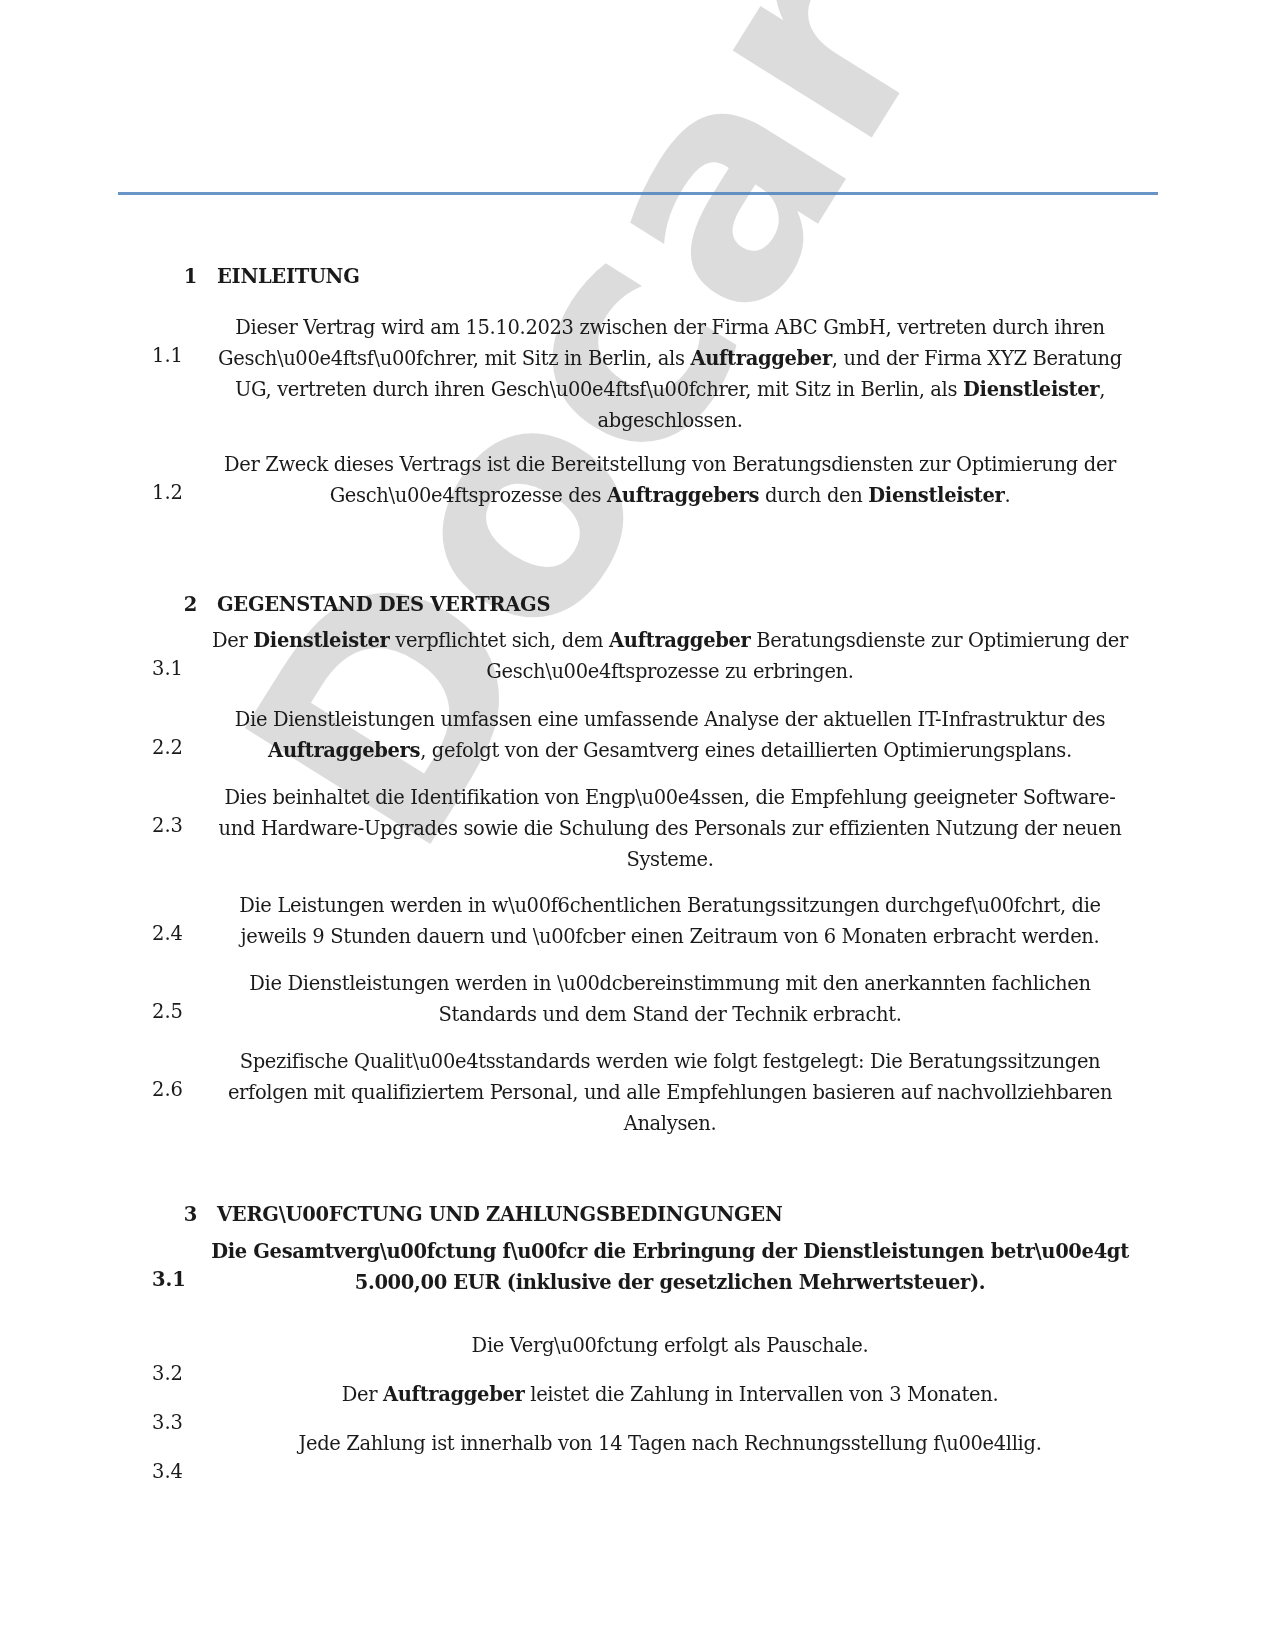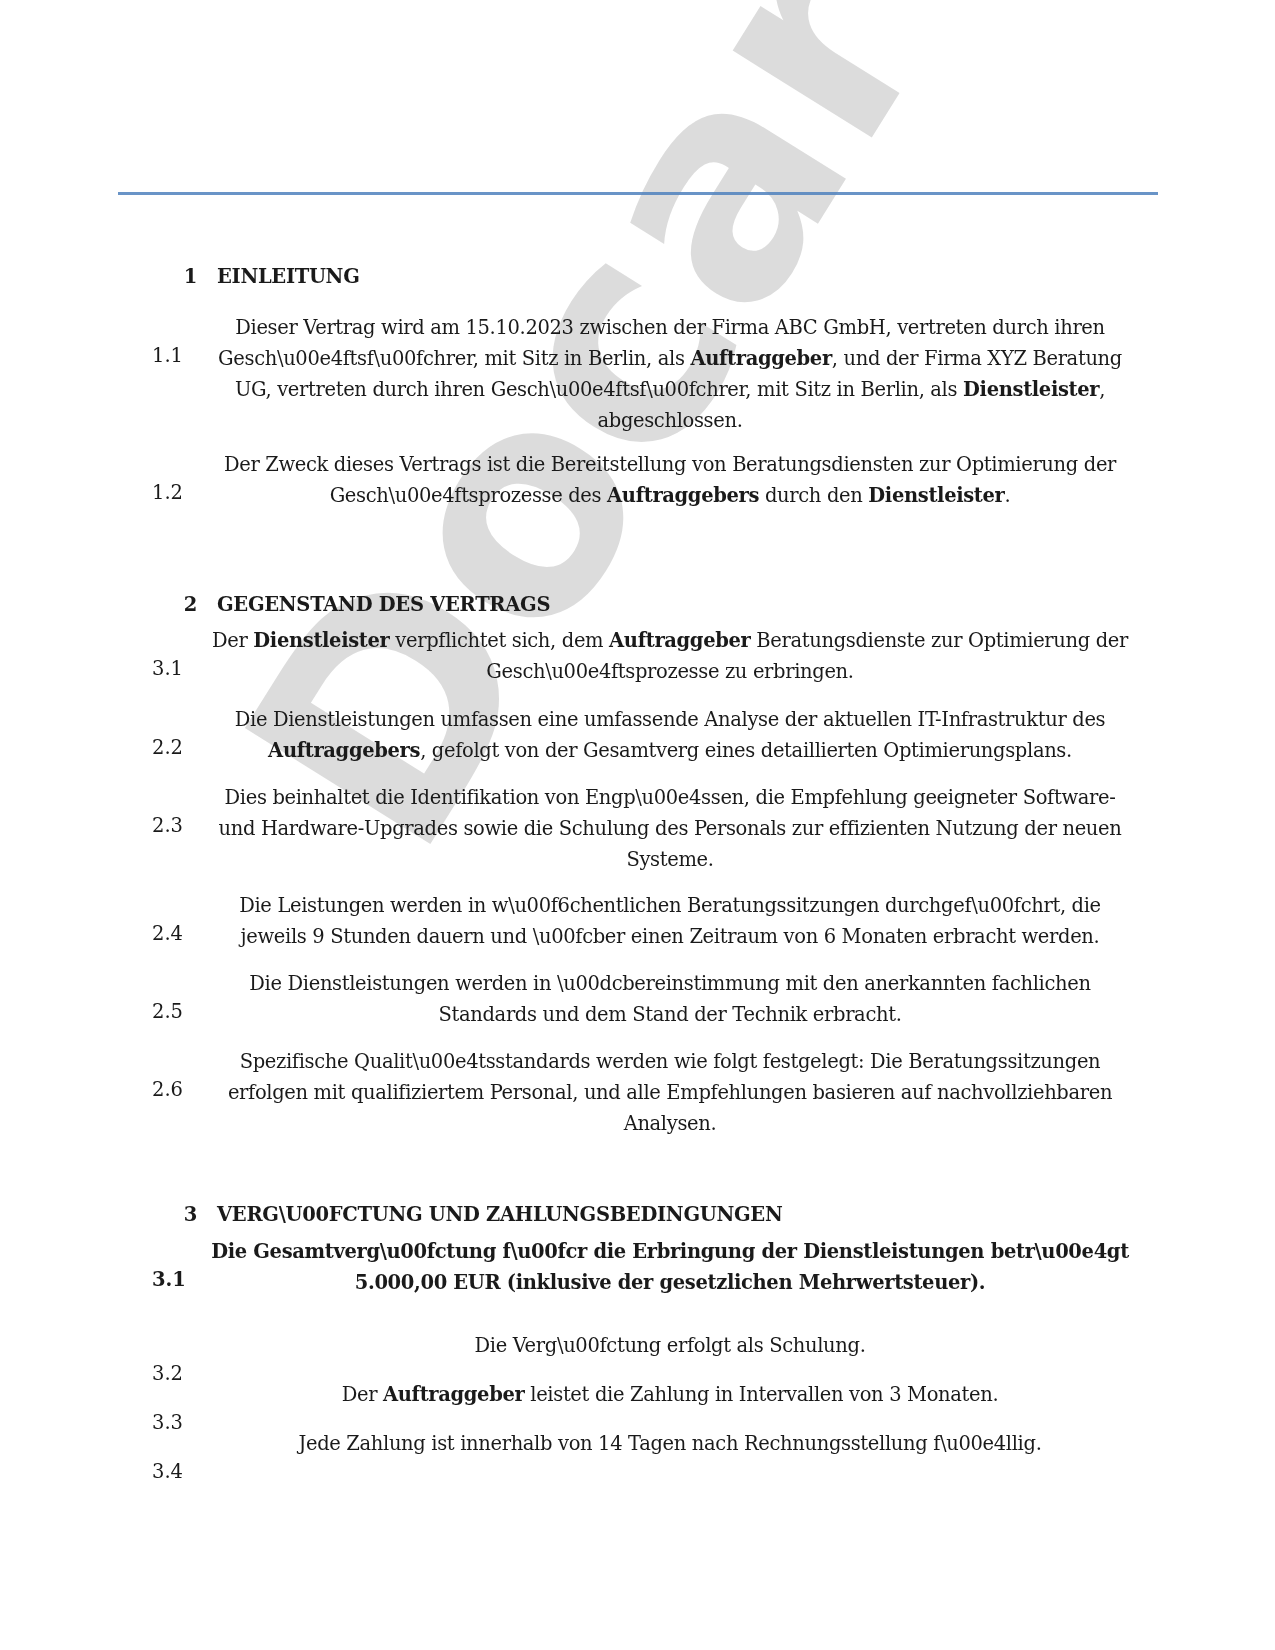--- a/index.html
+++ b/index.html
@@ -89,21 +89,21 @@
 
     <div class="heading" style="top:1203px;">
       <span class="num">3</span><span>VERG\U00FCTUNG UND ZAHLUNGSBEDINGUNGEN</span>
     </div>
     <div class="para" style="top:1236px;font-weight:bold;">
       <span class="num">3.1</span>
       <span class="txt"><span>Die Gesamtverg\u00fctung f\u00fcr die Erbringung der Dienstleistungen betr\u00e4gt 5.000,00 EUR (inklusive der gesetzlichen Mehrwertsteuer).</span></span>
     </div>
     <div class="para" style="top:1330px;">
       <span class="num">3.2</span>
-      <span class="txt"><span>Die Verg\u00fctung erfolgt als Schulung.</span></span>
+      <span class="txt"><span>Die Verg\u00fctung erfolgt als Pauschale.</span></span>
     </div>
     <div class="para" style="top:1379px;">
       <span class="num">3.3</span>
       <span class="txt"><span>Der </span><b>Auftraggeber</b><span> leistet die Zahlung in Intervallen von 3 Monaten.</span></span>
     </div>
     <div class="para" style="top:1428px;">
       <span class="num">3.4</span>
       <span class="txt"><span>Jede Zahlung ist innerhalb von 14 Tagen nach Rechnungsstellung f\u00e4llig.</span></span>
     </div>
   </div>

